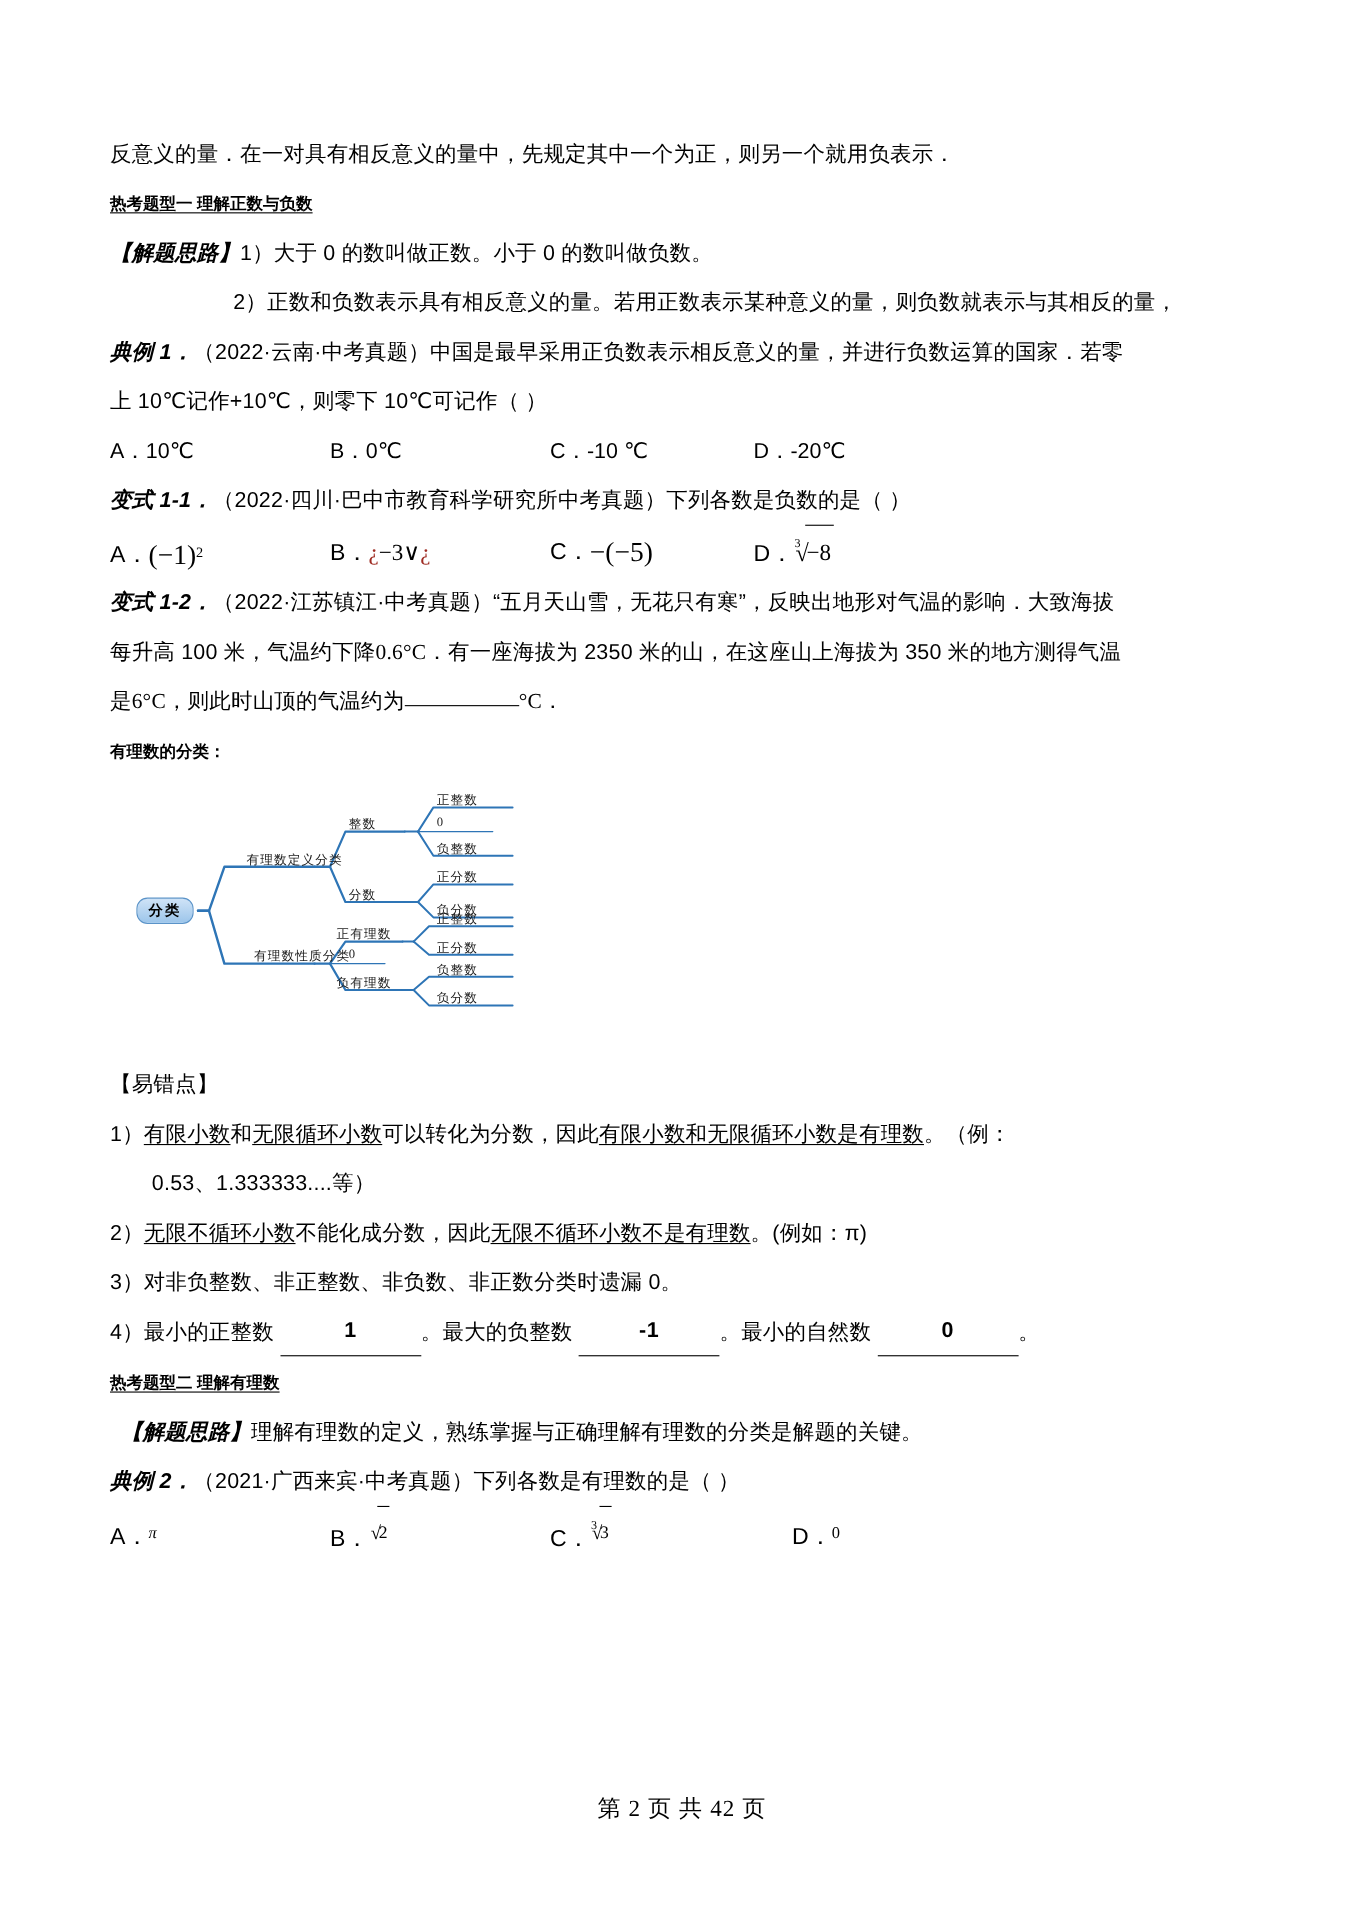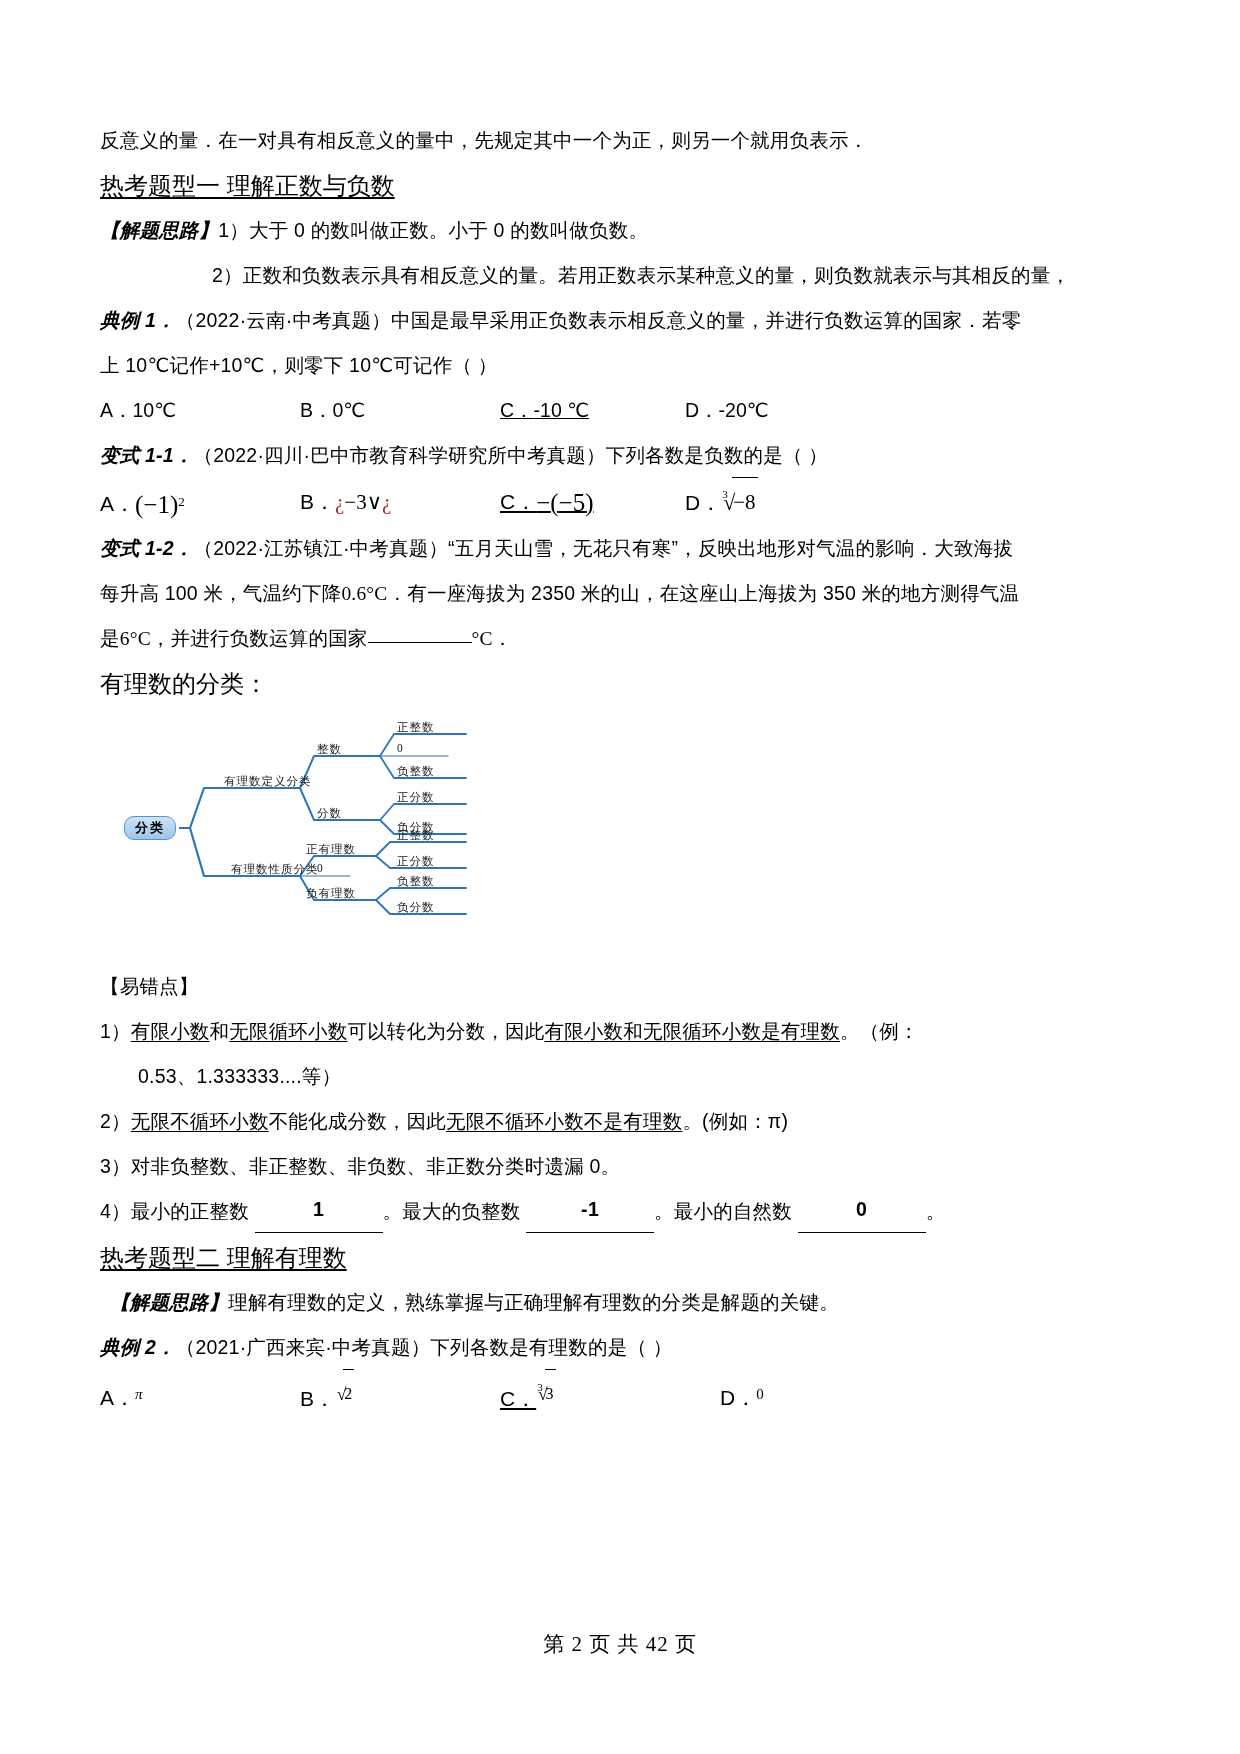--- a/index.html
+++ b/index.html
@@ -23,22 +23,22 @@
     padding: 118px 100px 0 100px;
   }
   .para {
     font-size: 19.5px;
     line-height: 45px;
     letter-spacing: 0.2px;
     margin: 0;
     white-space: nowrap;
   }
   .bold-head {
-    font-weight: normal;
-    font-size: 24px;
+    font-weight: bold;
+    font-size: 15px;
     line-height: 45px;
     margin: 0;
     text-decoration: underline;
     text-underline-offset: 3px;
   }
   .bold-label {
     font-weight: bold;
     font-style: italic;
   }
   .indent-1 { padding-left: 112px; }
@@ -54,21 +54,21 @@
     height: 45px;
     text-align: center;
   }
   .opt {
     position: absolute;
     top: 0;
     white-space: nowrap;
   }
   .opt-a { left: 0; }
   .opt-b { left: 200px; }
-  .opt-c { left: 400px; text-decoration: underline; }
+  .opt-c { left: 400px; }
   .opt-d { left: 585px; }
 
   .math-row {
     position: relative;
     height: 48px;
     font-size: 21px;
     line-height: 48px;
   }
   .mi { font-family: "Liberation Serif", "DejaVu Serif", serif; font-style: italic; }
   .mn { font-family: "Liberation Serif", "DejaVu Serif", serif; }
@@ -205,21 +205,21 @@
     </span>
   </div>
 
   <p class="para">
     <span class="bold-label">变式 1-2．</span><span>（2022·江苏镇江·中考真题）</span><span>“五月天山雪，无花只有寒”，反映出地形对气温的影响．大致海拔</span>
   </p>
   <p class="para">
     <span>每升高 100 米，气温约下降</span><span class="frac-deg">0.6°C</span><span>．有一座海拔为 2350 米的山，在这座山上海拔为 350 米的地方测得气温</span>
   </p>
   <p class="para">
-    <span>是</span><span class="frac-deg">6°C</span><span>，并进行负数运算的国家</span><span class="blankline" style="width:104px;"></span><span class="frac-deg">°C．</span>
+    <span>是</span><span class="frac-deg">6°C</span><span>，则此时山顶的气温约为</span><span class="blankline" style="width:104px;"></span><span class="frac-deg">°C．</span>
   </p>
 
   <p class="bold-head" style="text-decoration:none;">有理数的分类：</p>
 
   <div class="tree-wrap">
     <svg class="tree-svg" width="420" height="230" viewBox="0 0 420 230">
       <g fill="none" stroke="#2e75b6" stroke-linecap="round" stroke-linejoin="round">
 
         <path d="M62,112 L72,112 L86,72 L168,72" stroke-width="2.2"></path>
 

